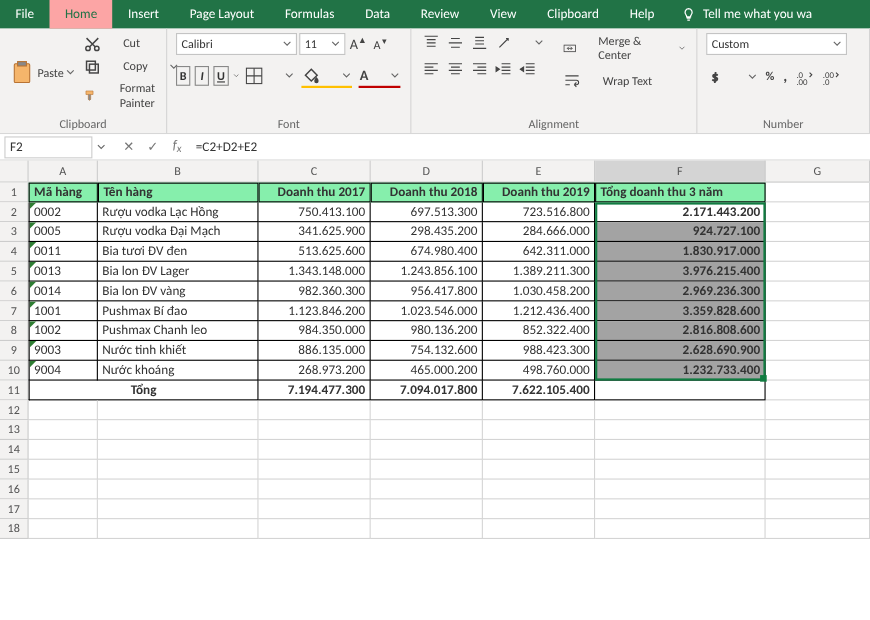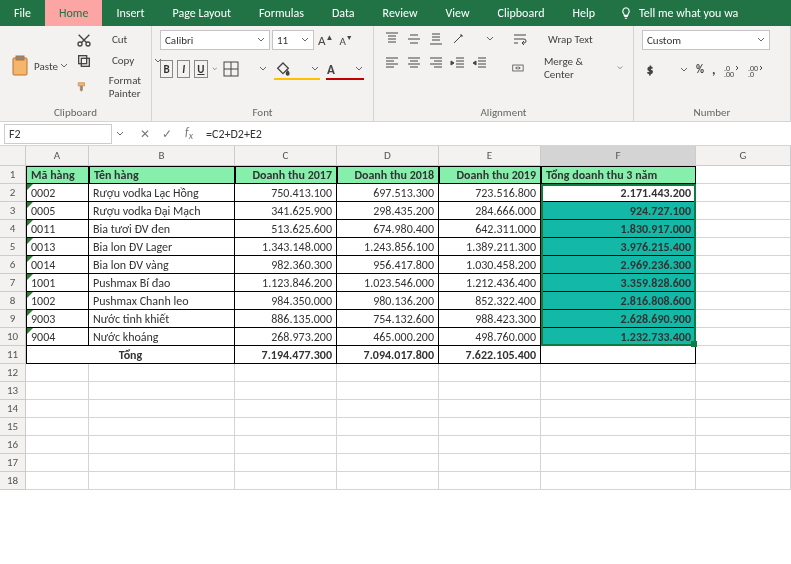--- a/index.html
+++ b/index.html
@@ -22,41 +22,41 @@
 .iconbox{width:16px;height:16px;display:flex;align-items:center;justify-content:center}
 .bigicon{width:24px;height:24px}
 .dd{width:8px;height:8px}
 .sel{border:1px solid #c4c4c4;background:#fff;height:20px;font-size:11px;padding:0 4px;display:flex;align-items:center;justify-content:space-between;gap:6px;cursor:pointer}
 .square{border:1px solid #888;width:18px;height:18px;display:flex;align-items:center;justify-content:center;font-size:11px;font-weight:bold;cursor:pointer}
 .underbar{position:relative}
 .underbar::after{content:"";position:absolute;left:1px;right:1px;bottom:-2px;height:2px;background:var(--bar)}
 .row2{display:flex;gap:4px;margin-top:4px}
 
 .fbar{display:flex;align-items:center;height:24px;border-bottom:1px solid #d4d4d4;font-size:12px;background:#fff}
-.namebox{width:108px;border:1px solid #ccc;height:20px;margin:0 4px;display:flex;align-items:center;padding:0 4px}
+.namebox{width:80px;border:1px solid #ccc;height:20px;margin:0 4px;display:flex;align-items:center;padding:0 4px}
 .fx-btn{width:22px;height:22px;display:flex;align-items:center;justify-content:center;color:#777;cursor:pointer}
 .formula-input{flex:1;height:20px;border:none;outline:none;padding:0 6px;color:#333;font-size:12px;background:transparent}
 
 .sheet{position:relative}
 .colheads{display:flex;height:20px;background:#f3f2f1;border-bottom:1px solid #ccc}
 .corner{width:26px;border-right:1px solid #ccc}
 .colh{border-right:1px solid #ccc;display:flex;align-items:center;justify-content:center;font-size:11px;color:#555;cursor:pointer}
 .rowh{width:26px;border-right:1px solid #ccc;border-bottom:1px solid #ccc;background:#f3f2f1;display:flex;align-items:center;justify-content:center;font-size:11px;color:#555;cursor:pointer}
 .row{display:flex;height:18px}
 .cell{border-right:1px solid #d4d4d4;border-bottom:1px solid #d4d4d4;padding:0 4px;display:flex;align-items:center;font-size:12px;overflow:hidden;white-space:nowrap}
 .wA{width:63px}.wB{width:146px}.wC{width:102px}.wD{width:102px}.wE{width:102px}.wF{width:155px}.wG{width:95px}
 .hdr{background:#86efac;font-weight:bold;border:1px solid #000;border-right:1px solid #000;border-bottom:1px solid #000}
 .bord{border:1px solid #000;border-top:none;border-left:none}
 .bordL{border-left:1px solid #000}
 .bold{font-weight:bold}
 .right{justify-content:flex-end}
 .center{justify-content:center}
 .greytri{position:relative}
 .greytri::before{content:"";position:absolute;left:0;top:0;border-top:6px solid #2e7d32;border-right:6px solid transparent}
-.selcol{background:#14b8a6}
+.selcol{background:#a3a3a3}
 .selrange{position:absolute;border:2px solid #107c41;pointer-events:none}
 .selhandle{position:absolute;width:6px;height:6px;background:#107c41;bottom:-3px;right:-3px}
 svg{display:block}
 </style>
 </head>
 <body>
 
 <div class="tabs">
   <div class="tab">File</div>
   <div class="tab active">Home</div>
@@ -233,33 +233,33 @@
               <svg class="iconbox" viewBox="0 0 16 16" stroke="#444" fill="#444">
                 <path d="M6 3h8M6 6h8M6 9h8M6 12h8" fill="none"></path>
                 <path d="M1 8l3-2v4z"></path>
               </svg>
             </div>
         </div>
       </div>
       <div class="vstack" style="gap:6px;margin-left:8px">
         <div class="btn">
           <svg class="iconbox" viewBox="0 0 16 16" fill="none" stroke="#444">
-              <path d="M2 4h12M2 8h10a2 2 0 0 1 0 4h-2m0 0l2-2m-2 2l2 2M2 12h4"></path>
-            </svg>
-          <span>Wrap Text</span>
-        </div>
-        <div class="btn">
-          <svg class="iconbox" viewBox="0 0 16 16" fill="none" stroke="#444">
               <rect x="1" y="4" width="14" height="8"></rect>
               <path d="M5 8h6M5 8l2-2M5 8l2 2M11 8l-2-2M11 8l-2 2"></path>
             </svg>
           <span>Merge &amp; Center</span>
           <svg class="dd" viewBox="0 0 8 8">
               <path d="M1 2l3 3 3-3" stroke="#666" fill="none"></path>
             </svg>
+        </div>
+        <div class="btn">
+          <svg class="iconbox" viewBox="0 0 16 16" fill="none" stroke="#444">
+              <path d="M2 4h12M2 8h10a2 2 0 0 1 0 4h-2m0 0l2-2m-2 2l2 2M2 12h4"></path>
+            </svg>
+          <span>Wrap Text</span>
         </div>
       </div>
     </div>
     <div class="group-label">Alignment</div>
   </div>
 
   <div class="group" style="flex:1">
     <div class="group-body" style="flex-direction:column">
       <div class="sel" style="width:128px">
           <span>Custom</span>

